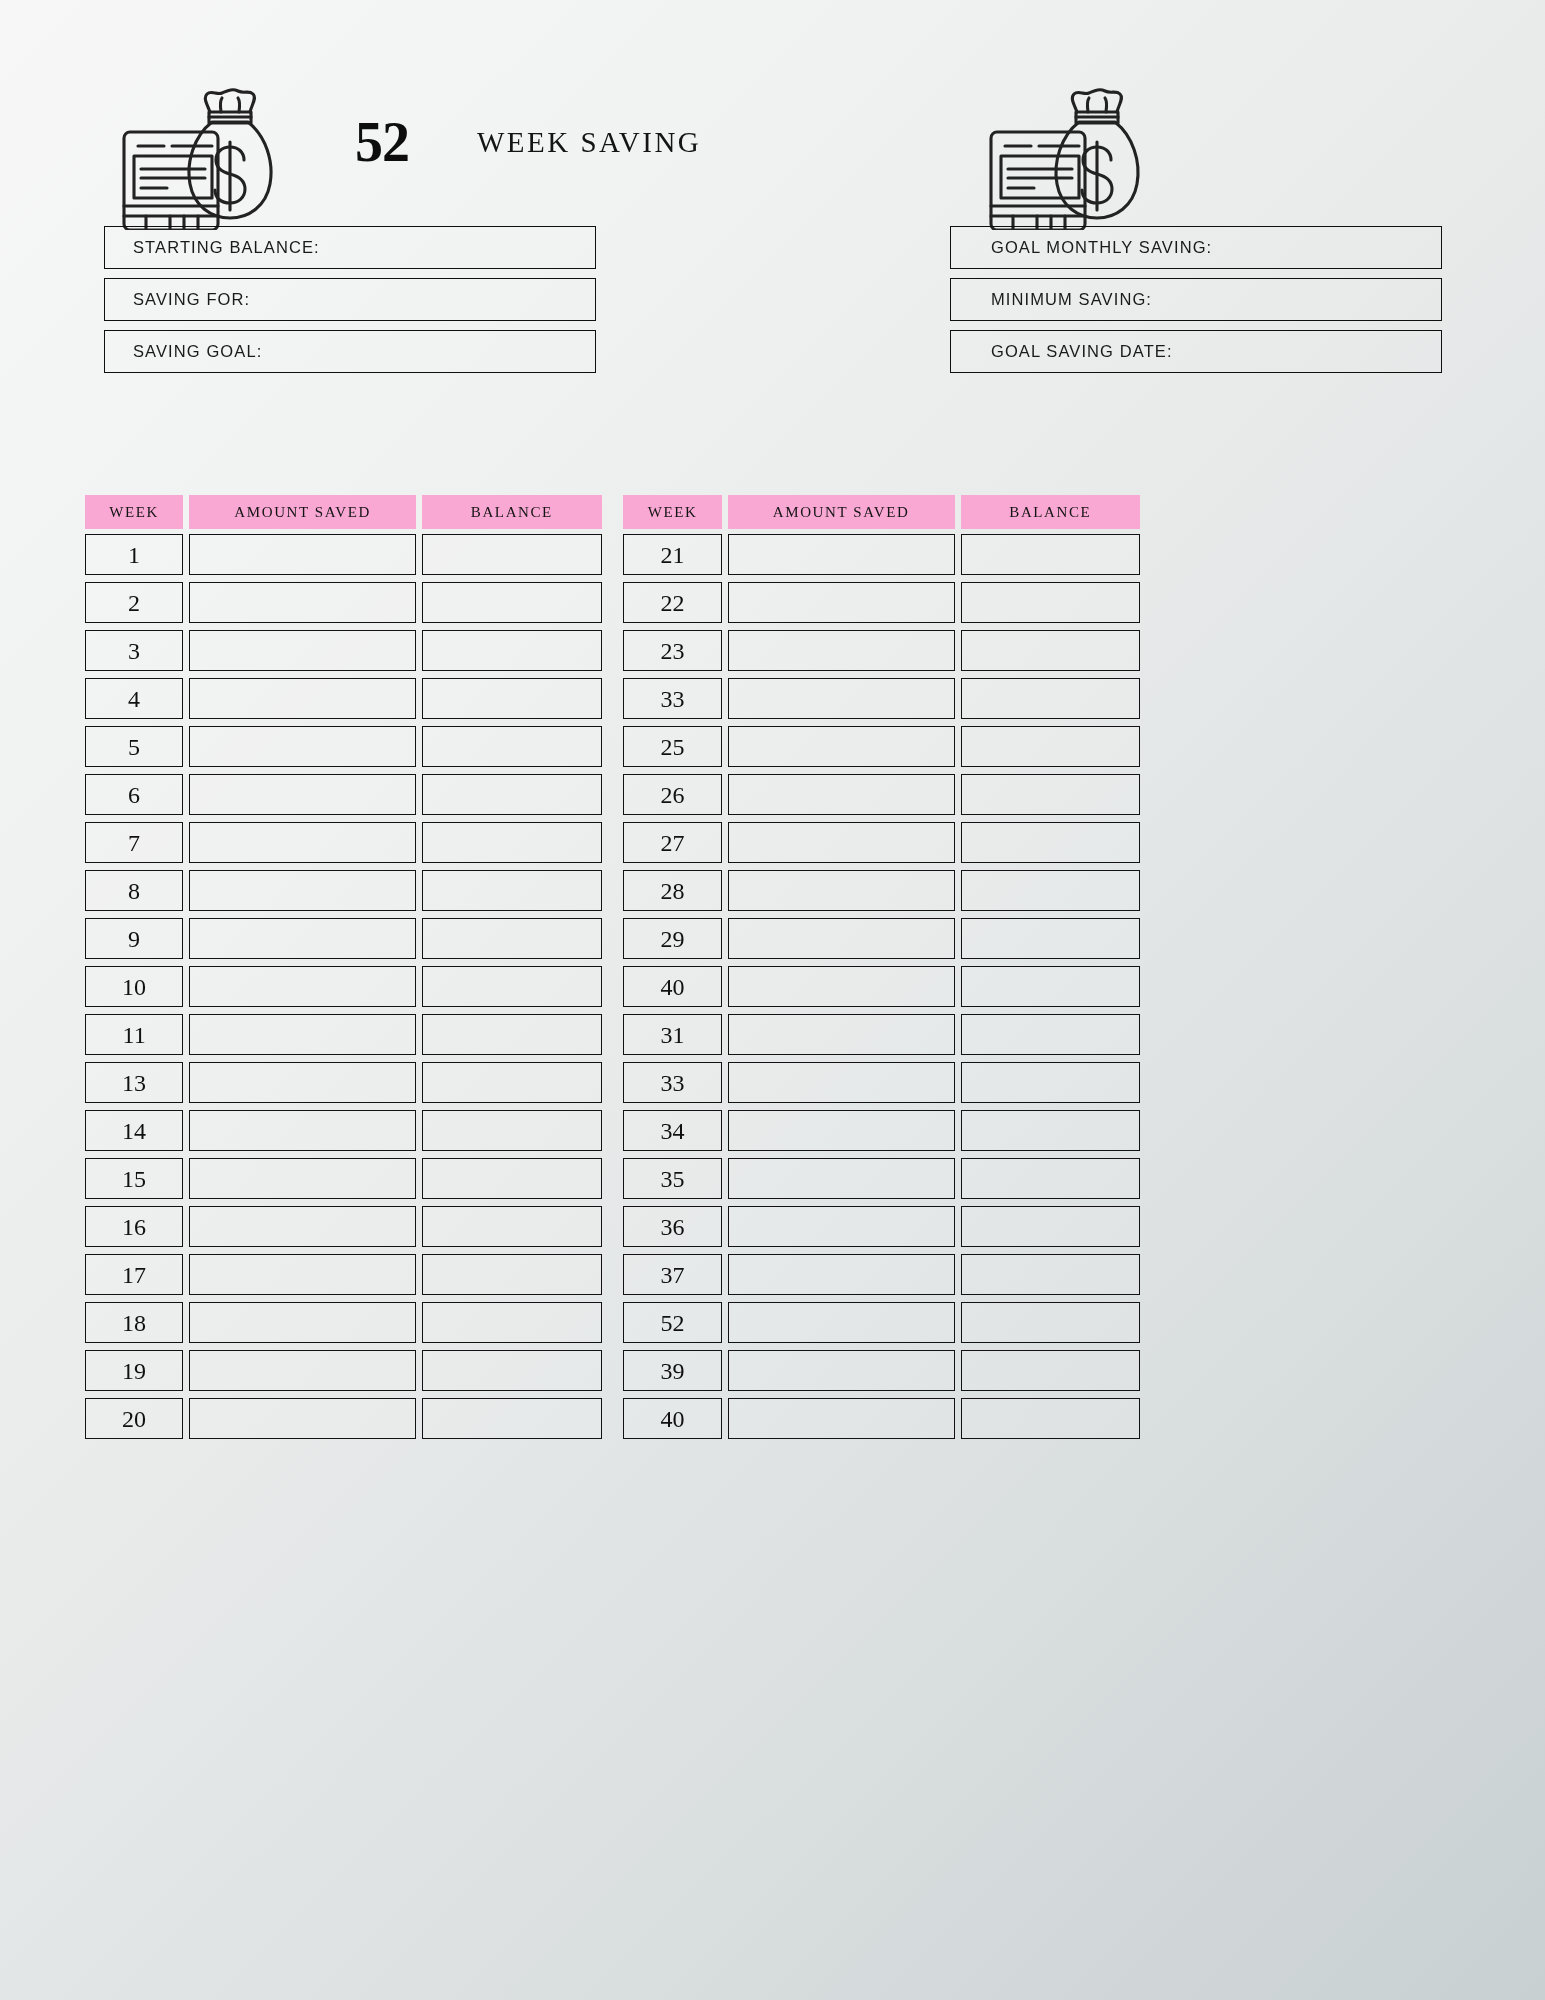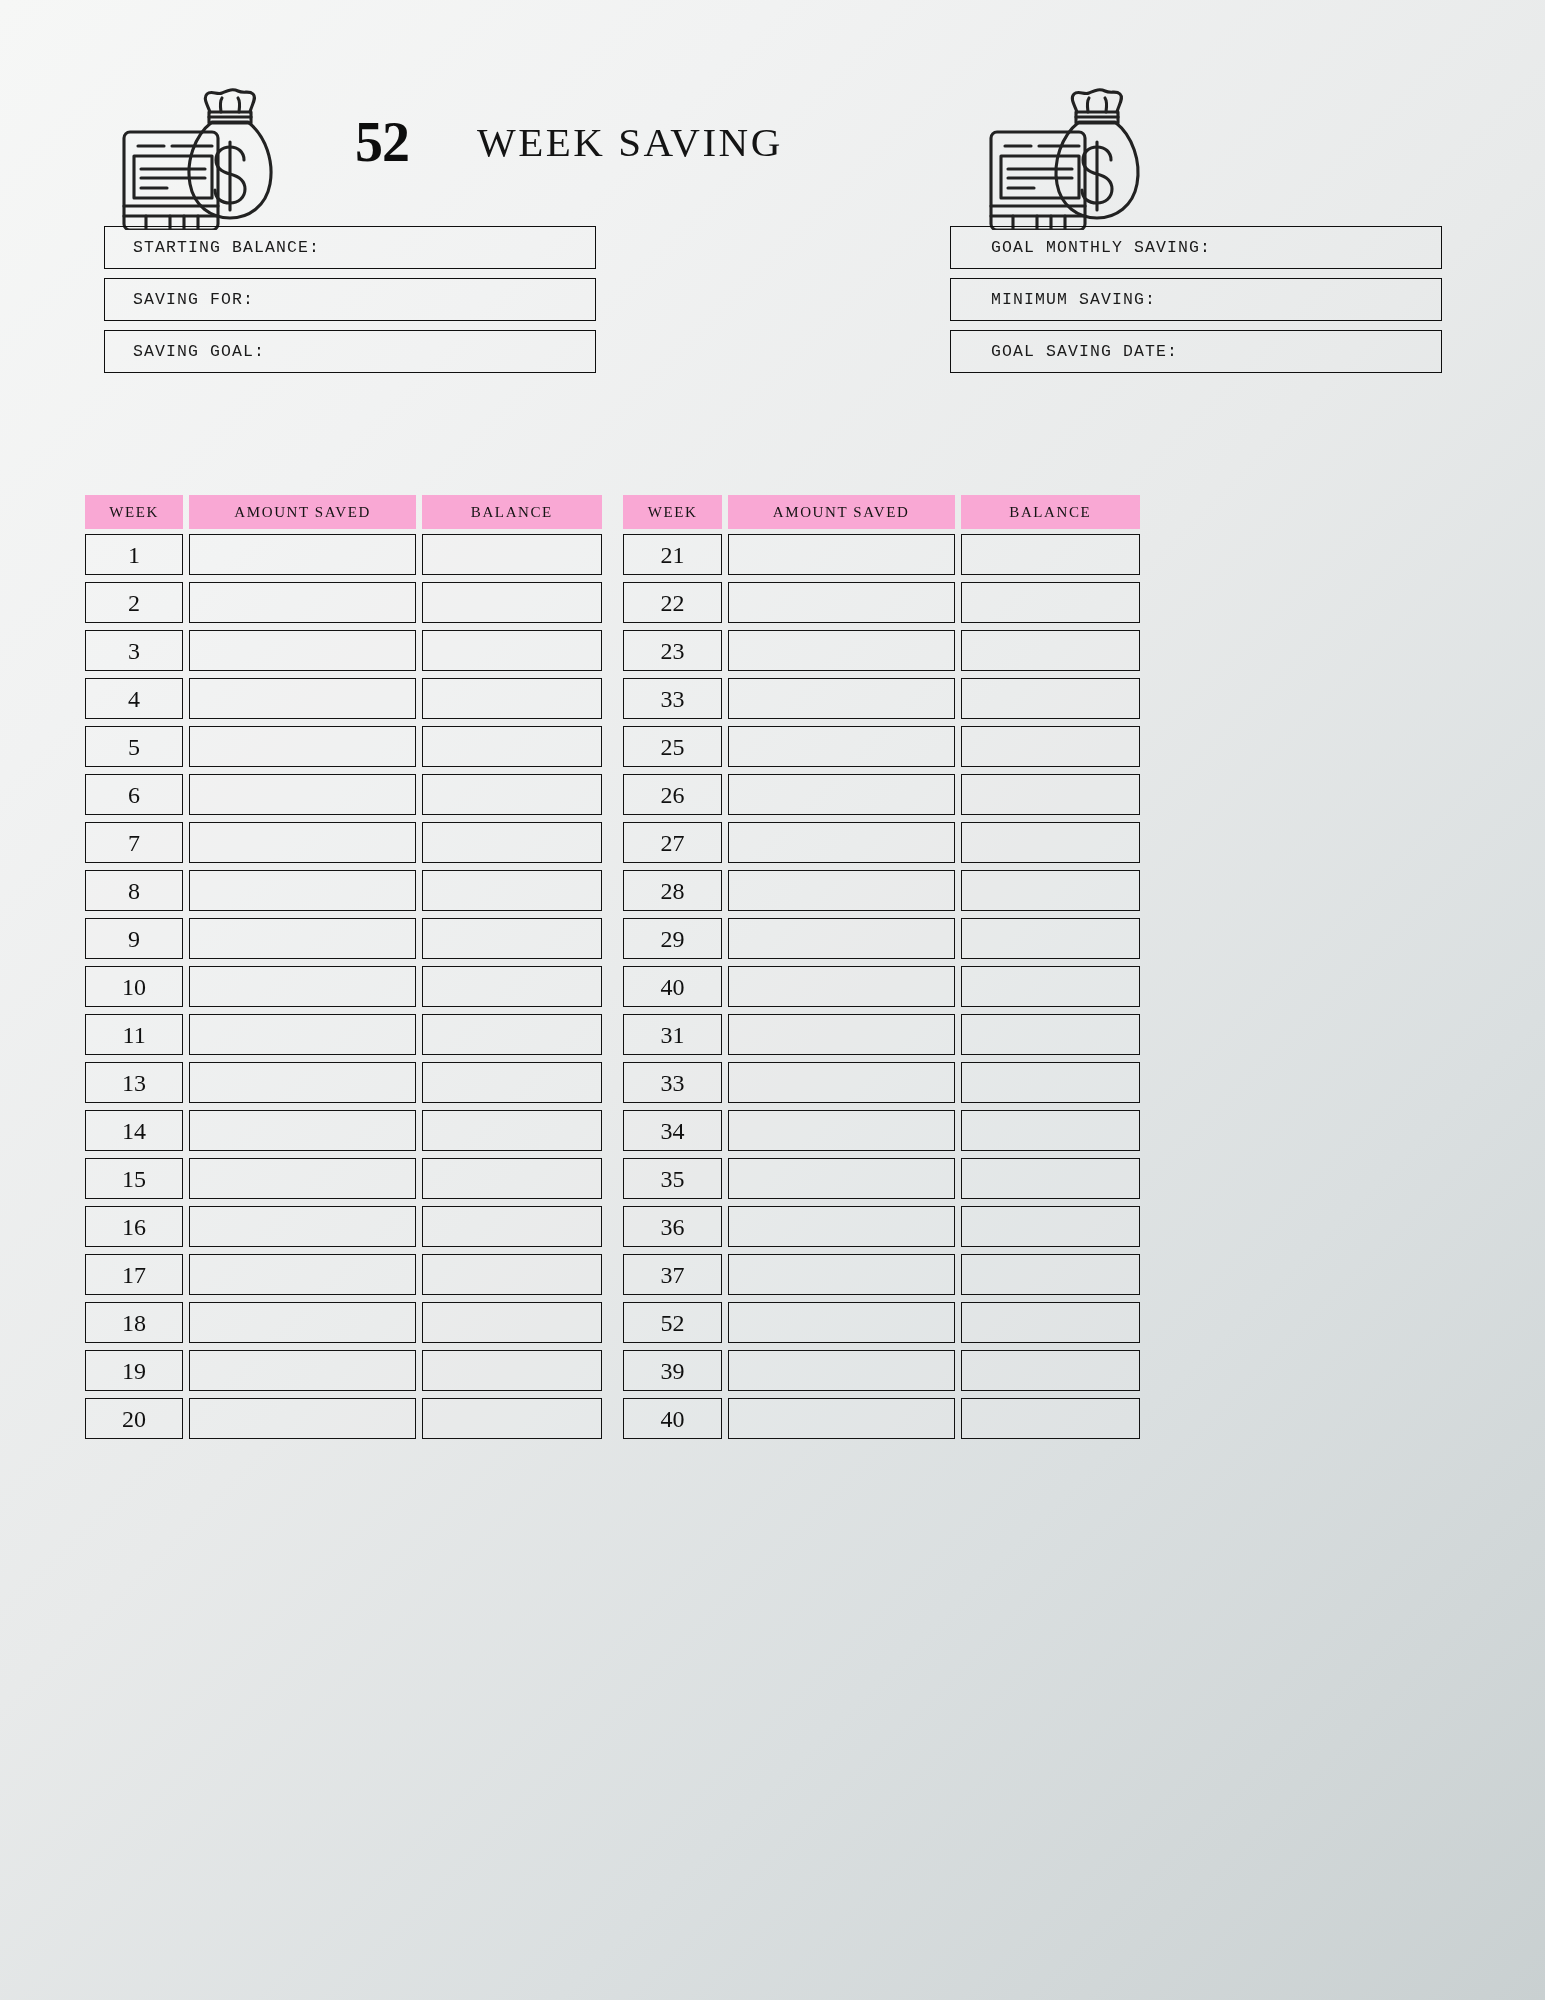--- a/index.html
+++ b/index.html
@@ -53,21 +53,21 @@
     font-family: "Liberation Serif", "DejaVu Serif", serif;
     font-weight: 700;
     font-size: 56px;
     line-height: 1;
     color: #0d0d0d;
     letter-spacing: -1px;
   }
   .title-text {
     font-family: "Liberation Serif", "DejaVu Serif", serif;
     font-weight: 400;
-    font-size: 41px;
+    font-size: 29px;
     line-height: 1;
     color: #141414;
     letter-spacing: 2.5px;
     white-space: nowrap;
   }
 
   
   .fields {
     position: absolute;
     left: 104px;
@@ -84,21 +84,21 @@
     border: 1.6px solid #0f0f0f;
     box-sizing: border-box;
     display: flex;
     align-items: center;
     background: transparent;
   }
   .field-col.left  .field-box { padding-left: 28px; }
   .field-col.right .field-box { padding-left: 40px; }
 
   .field-label {
-    font-family: Liberation Mono, monospace;
+    font-family: Liberation Sans, sans-serif;
     font-size: 16.5px;
     letter-spacing: 1.1px;
     color: #1a1a1a;
     white-space: nowrap;
   }
 
   
   .table-area {
     position: absolute;
     left: 85px;

